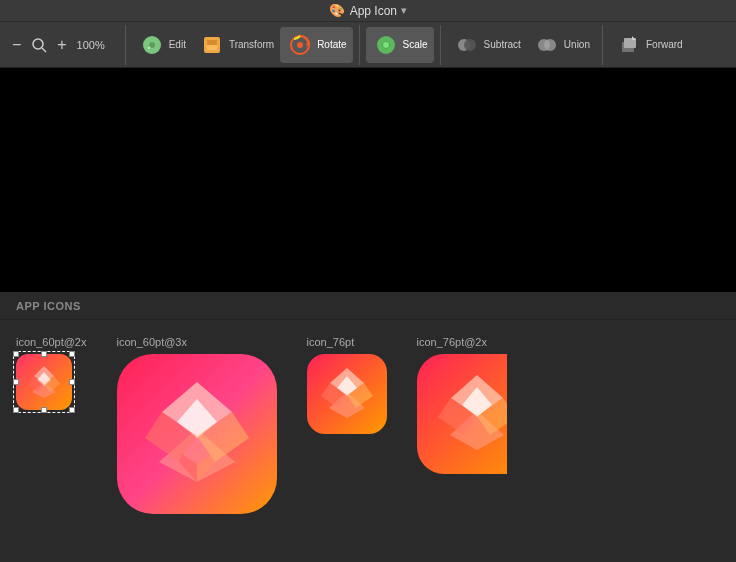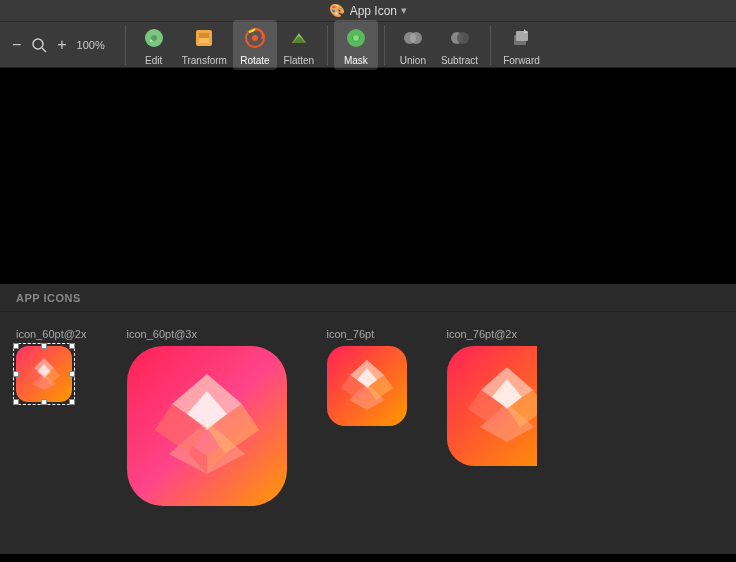--- a/index.html
+++ b/index.html
@@ -52,21 +52,21 @@
 
     .zoom-level {
       color: #ccc;
       font-size: 11px;
       min-width: 32px;
       text-align: center;
     }
 
     .toolbar-item {
       display: flex;
-      flex-direction: column;
+      flex-direction: row;
       align-items: center;
       gap: 3px;
       padding: 4px 6px;
       border-radius: 4px;
       cursor: pointer;
       min-width: 44px;
     }
 
     .toolbar-item.active {
       background: rgba(255,255,255,0.15);
@@ -126,21 +126,21 @@
     .canvas-area {
       width: 100%;
       height: 100%;
       background: #000;
       position: relative;
     }
 
     
     .app-icons-section {
       position: absolute;
-      bottom: 8px;
+      bottom: 0;
       left: 0;
       right: 0;
       height: 270px;
       background: #2a2a2a;
     }
 
     .section-header {
       padding: 8px 16px;
       font-size: 11px;
       color: #888;
@@ -149,21 +149,21 @@
       border-bottom: 1px solid #222;
       height: 28px;
       display: flex;
       align-items: center;
     }
 
     .icons-grid {
       display: flex;
       align-items: flex-start;
       padding: 16px;
-      gap: 40px;
+      gap: 30px;
       overflow-x: auto;
       height: calc(100% - 28px);
     }
 
     .icon-item {
       display: flex;
       flex-direction: column;
       align-items: flex-start;
       gap: 6px;
     }
@@ -274,64 +274,55 @@
         <circle cx="11" cy="11" r="9" fill="none" stroke="#f05a28" stroke-width="2"></circle>
         <path d="M11 2 A9 9 0 0 1 20 11" stroke="#f05a28" stroke-width="2.5" fill="none" stroke-linecap="round"></path>
         <path d="M18 8 L20 11 L17 12" fill="#f05a28"></path>
         <circle cx="11" cy="11" r="3" fill="#f05a28"></circle>
         <path d="M5 5 A9 9 0 0 0 11 2" stroke="#e8e820" stroke-width="2" fill="none"></path>
       </svg>
     </div>
     <span class="label" style="color:#fff;">Rotate</span>
   </div>
 
-  <div class="toolbar-item">
-    <div class="icon-wrapper">
-      <svg width="22" height="22" viewBox="0 0 22 22">
-        <path d="M4 16 L11 6 L18 16 Z" fill="#88c057"></path>
-        <path d="M4 16 L11 9 L18 16 Z" fill="#5a8030"></path>
-      </svg>
-    </div>
-    <span class="label">Flatten</span>
-  </div>
 
   <div class="divider-v"></div>
 
 
   <div class="toolbar-item active">
     <div class="icon-wrapper">
       <svg width="22" height="22" viewBox="0 0 22 22">
         <circle cx="11" cy="11" r="9" fill="#5cb85c"></circle>
         <path d="M7 11 Q11 4 15 11 Q11 18 7 11Z" fill="#3a8a3a"></path>
         <circle cx="11" cy="11" r="3" fill="#7de07d"></circle>
       </svg>
     </div>
-    <span class="label" style="color:#fff;">Mask</span>
+    <span class="label" style="color:#fff;">Scale</span>
   </div>
 
   <div class="divider-v"></div>
+
+  <div class="toolbar-item">
+    <div class="icon-wrapper">
+      <svg width="22" height="22" viewBox="0 0 22 22">
+        <circle cx="8" cy="11" r="6" fill="#aaa" opacity="0.7"></circle>
+        <circle cx="14" cy="11" r="6" fill="#555" opacity="0.9"></circle>
+      </svg>
+    </div>
+    <span class="label">Subtract</span>
+  </div>
 
   <div class="toolbar-item">
     <div class="icon-wrapper">
       <svg width="22" height="22" viewBox="0 0 22 22">
         <circle cx="8" cy="11" r="6" fill="#aaa" opacity="0.7"></circle>
         <circle cx="14" cy="11" r="6" fill="#aaa" opacity="0.7"></circle>
       </svg>
     </div>
     <span class="label">Union</span>
-  </div>
-
-  <div class="toolbar-item">
-    <div class="icon-wrapper">
-      <svg width="22" height="22" viewBox="0 0 22 22">
-        <circle cx="8" cy="11" r="6" fill="#aaa" opacity="0.7"></circle>
-        <circle cx="14" cy="11" r="6" fill="#555" opacity="0.9"></circle>
-      </svg>
-    </div>
-    <span class="label">Subtract</span>
   </div>
 
 
 
   <div class="divider-v"></div>
 
   <div class="toolbar-item">
     <div class="icon-wrapper">
       <svg width="22" height="22" viewBox="0 0 22 22">
         <rect x="4" y="8" width="12" height="10" rx="1" fill="#aaa" opacity="0.5"></rect>

